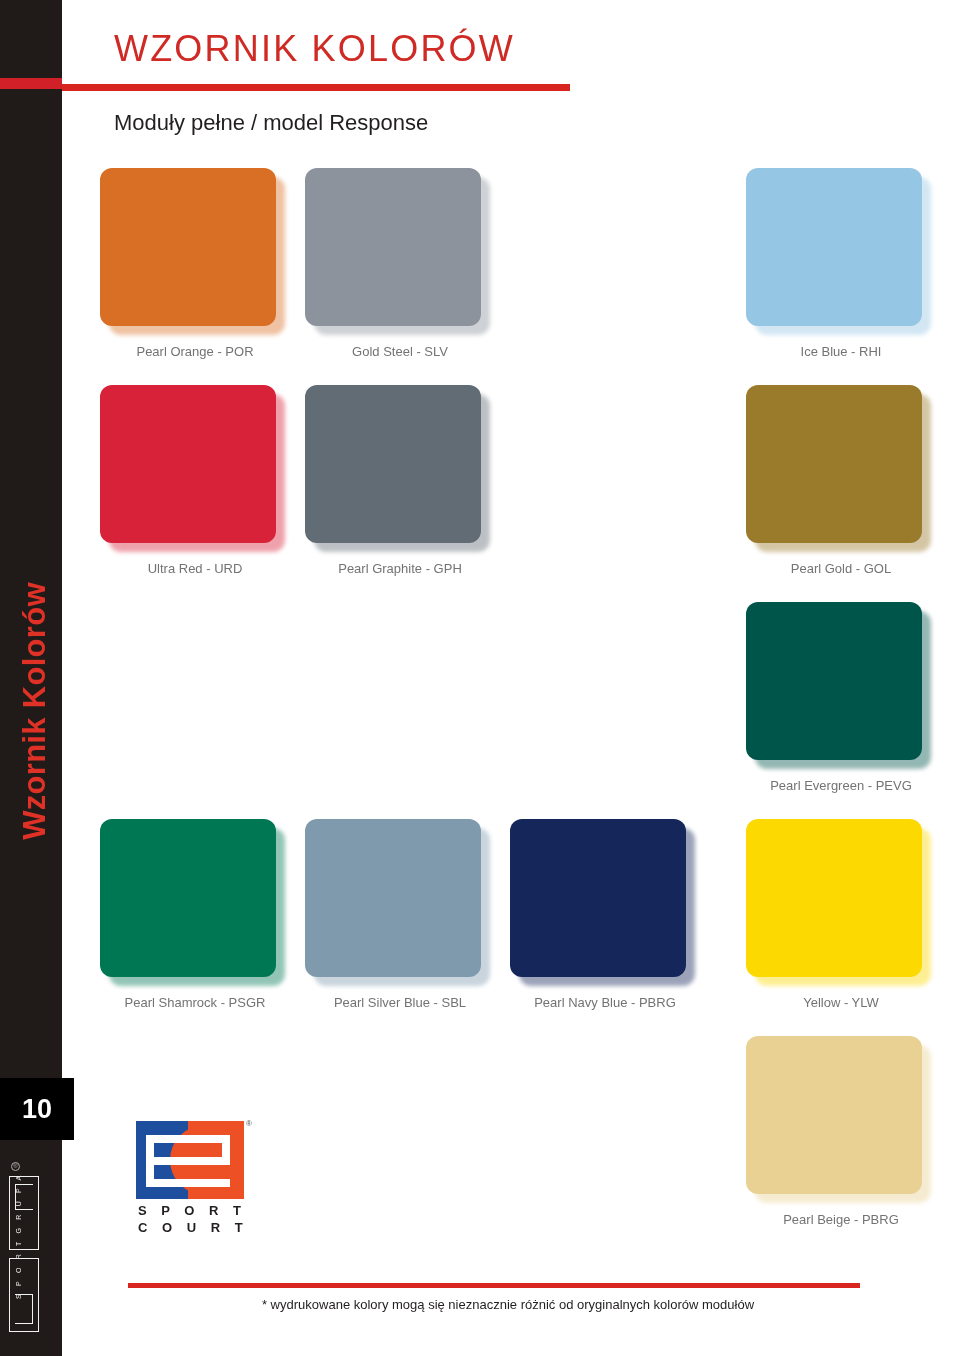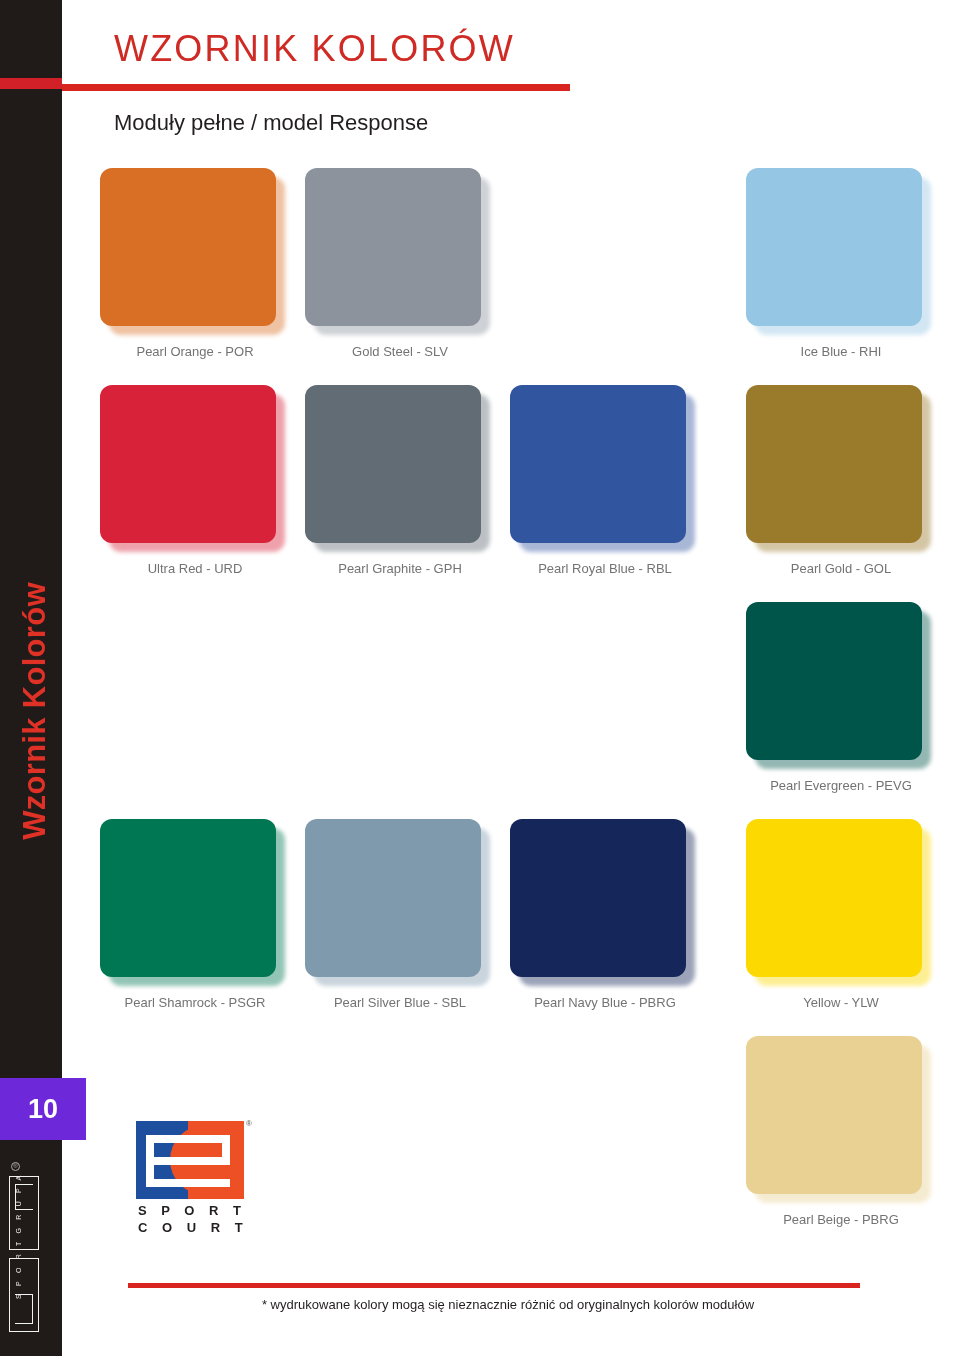--- a/index.html
+++ b/index.html
@@ -27,22 +27,22 @@
     width:500px; height:62px;
     display:flex; align-items:center; justify-content:center;
     transform:rotate(-90deg);
     color:#E03127;
     font-size:31px; font-weight:bold;
     letter-spacing:0.3px;
     white-space:nowrap;
   }
   .page-num-block{
     position:absolute; left:0; top:1078px;
-    width:86px; height:62px;
-    background:#6d28d9;
+    width:74px; height:62px;
+    background:#000000;
     display:flex; align-items:center; justify-content:center;
   }
   .page-num-block span{
     color:#ffffff; font-size:27px; font-weight:bold;
   }
 
   
   .sg-logo{
     position:absolute; left:4px; top:1160px;
     width:54px; height:185px;
@@ -230,27 +230,20 @@
           <div class="chip" style="background: rgb(216, 34, 57);"></div>
         </div>
         <div class="chip-label">Ultra Red - URD</div>
       </div>
       <div class="cell" data-col="1">
         <div class="chip-wrap">
           <div class="chip-shadow" style="background: rgb(97, 108, 117);"></div>
           <div class="chip" style="background: rgb(97, 108, 117);"></div>
         </div>
         <div class="chip-label">Pearl Graphite - GPH</div>
-      </div>
-      <div class="cell" data-col="2">
-        <div class="chip-wrap">
-          <div class="chip-shadow" style="background: rgb(50, 85, 159);"></div>
-          <div class="chip" style="background: rgb(50, 85, 159);"></div>
-        </div>
-        <div class="chip-label">Pearl Royal Blue - RBL</div>
       </div>
       <div class="cell" data-col="3">
         <div class="chip-wrap">
           <div class="chip-shadow" style="background: rgb(154, 122, 43);"></div>
           <div class="chip" style="background: rgb(154, 122, 43);"></div>
         </div>
         <div class="chip-label">Pearl Gold - GOL</div>
       </div>
     </div>
 

